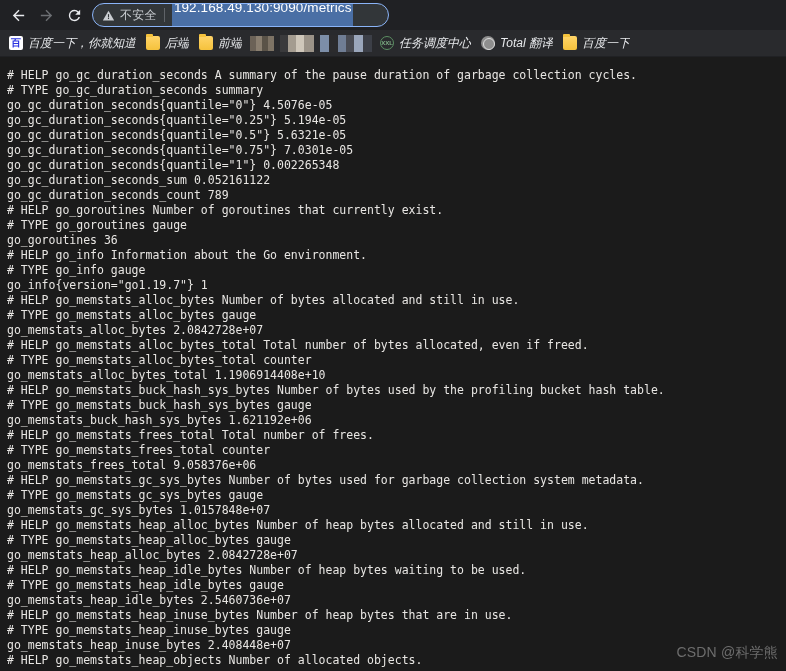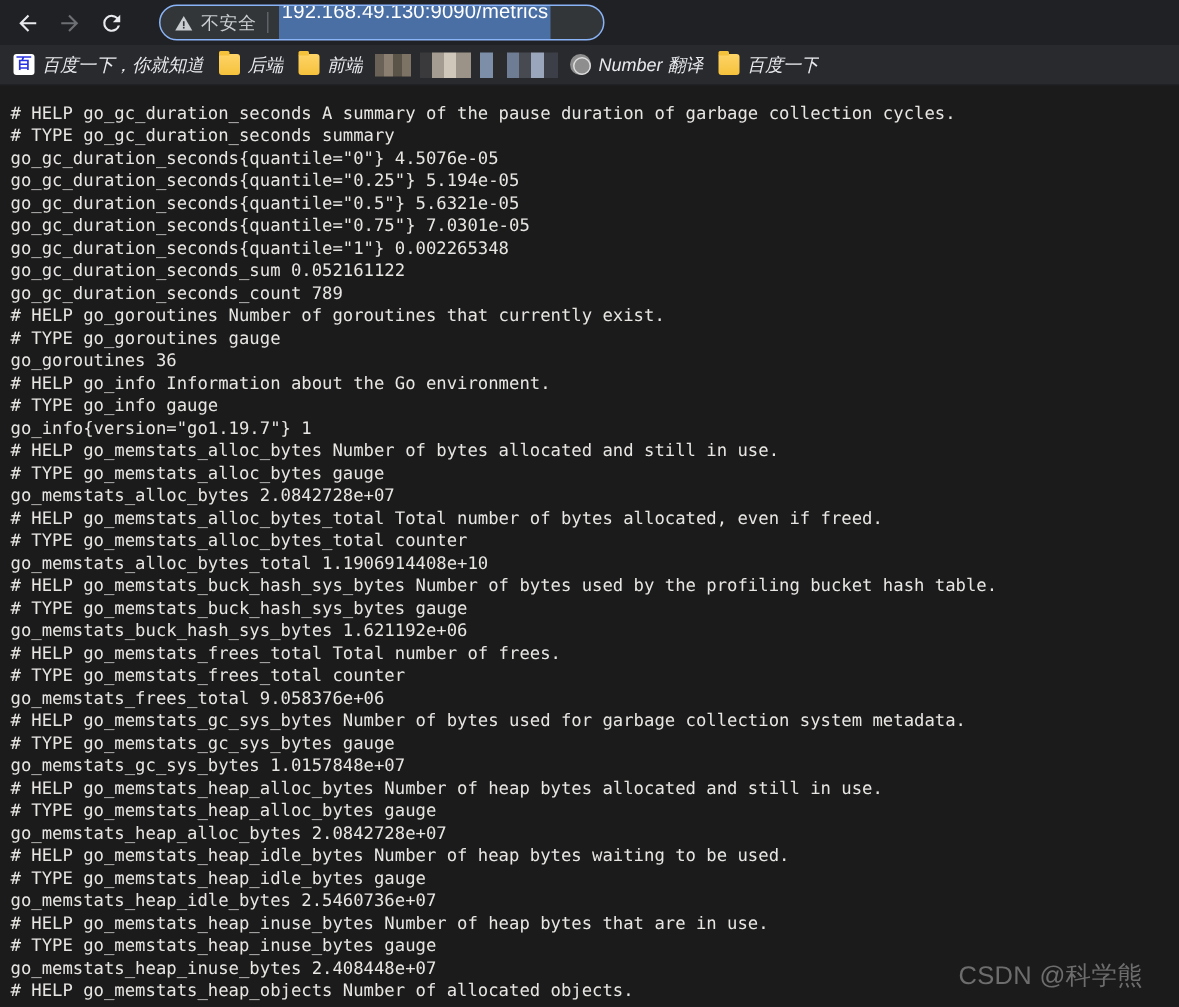--- a/index.html
+++ b/index.html
@@ -41,21 +41,21 @@
     display: flex;
     align-items: center;
     justify-content: center;
     border-radius: 50%;
     flex: 0 0 auto;
   }
   .nav-btn svg { display: block; }
 
   .omnibox {
     flex: 0 0 auto;
-    margin-left: 18px;
+    margin-left: 4px;
     height: 24px;
     border-radius: 12px;
     background: #323639;
     border: 1.5px solid #8ab4f8;
     display: flex;
     align-items: center;
     padding: 0 0 0 9px;
     width: 297px;
     overflow: hidden;
   }
@@ -225,24 +225,24 @@
     padding: 7px 0 0 3px;
     color: #e8e6e3;
     font-family: "DejaVu Sans Mono", "Liberation Mono", monospace;
     font-size: 11.5px;
     line-height: 15px;
     white-space: pre;
     letter-spacing: 0px;
   }
   .watermark {
     position: absolute;
-    right: 24px;
+    right: 8px;
     bottom: 8px;
     color: #6d6d6d;
-    font-size: 17px;
+    font-size: 14px;
     font-family: "Liberation Sans", sans-serif;
     letter-spacing: 0.2px;
     pointer-events: none;
   }
 </style>
 </head>
 <body>
 
 <div id="app">
 
@@ -296,24 +296,28 @@
 
       <div class="bm">
         <span class="bm-ico ico-folder"></span>
         <span class="bm-label">前端</span>
       </div>
 
       <div class="mosaic mosaic-a"></div>
       <div class="mosaic mosaic-b"></div>
       <div class="mosaic mosaic-c"></div>
 
+      <div class="bm">
+        <span class="bm-ico ico-xxl">XXL</span>
+        <span class="bm-label">任务调度中心</span>
+      </div>
 
       <div class="bm">
         <span class="bm-ico ico-google"></span>
-        <span class="bm-label">Number 翻译</span>
+        <span class="bm-label">Total 翻译</span>
       </div>
 
       <div class="bm">
         <span class="bm-ico ico-folder"></span>
         <span class="bm-label">百度一下</span>
       </div>
 
 
     </div>
   </div>

